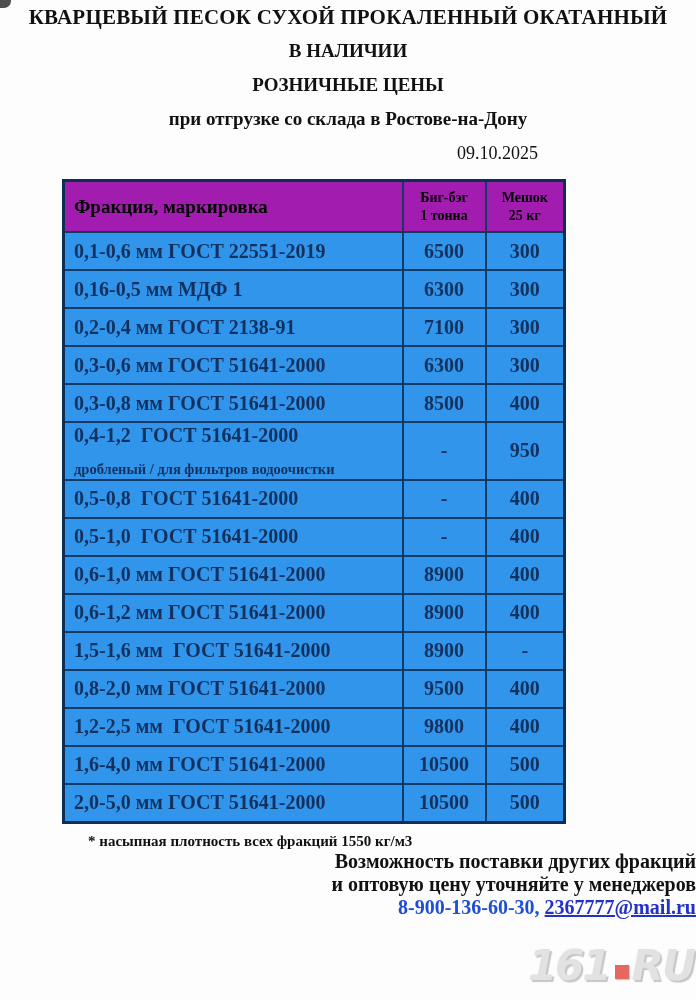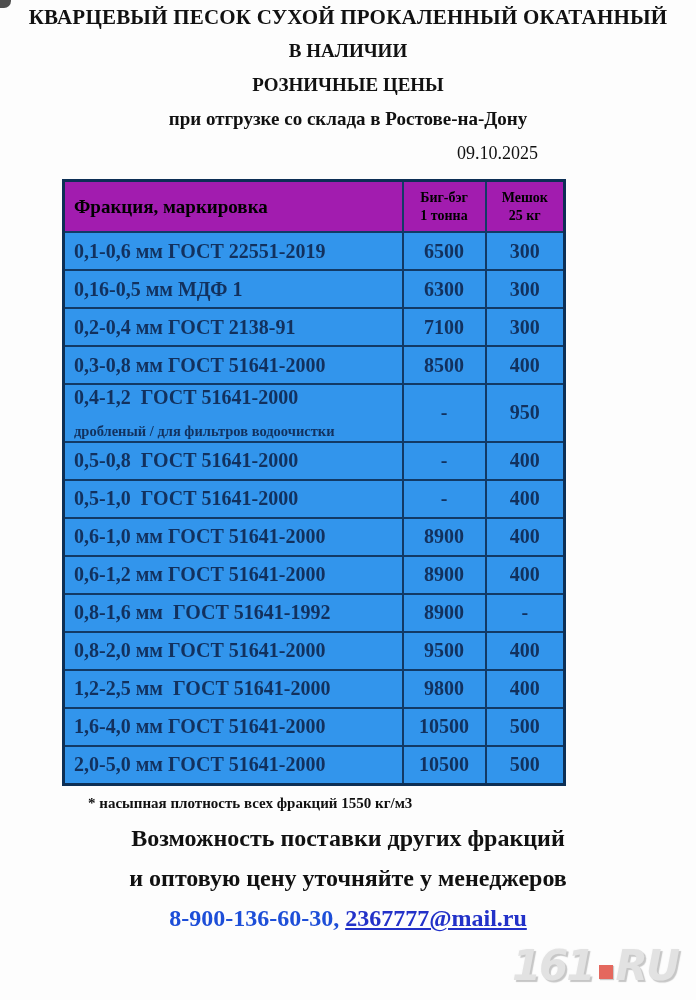--- a/index.html
+++ b/index.html
@@ -42,26 +42,26 @@
   th.frac-h { text-align:left; padding-left:9px; font-size:19px; }
   th.num-h { text-align:center; font-size:14px; line-height:1.25; }
 
   tbody td { background:#3295ec; color:#12315e; font-weight:bold; height:34px; vertical-align:middle; }
   td.frac { text-align:left; padding:1px 10px 1px 9px; font-size:20px; }
   .frac-main { white-space:pre; line-height:1.15; }
   .frac-note { font-size:14.5px; font-weight:bold; line-height:1.1; margin-top:15px; }
   td.num { text-align:center; font-size:20px; padding:0; }
 
   .footnote { margin:9px 0 0 88px; font-size:15px; font-weight:bold; }
-  .fline { text-align:center; font-weight:bold; font-size:24px; margin-top:13px; white-space:nowrap; }
+  .fline { text-align:right; font-weight:bold; font-size:20px; white-space:nowrap; }
   .contact-line a.email { color:#2231c8; text-decoration:underline; font-weight:bold; }
   .contact-line .phone { color:#1d4ed8; }
 
   .watermark {
-    position:absolute; right:18px; bottom:13px;
+    position:absolute; right:2px; bottom:13px;
     font-family:"DejaVu Sans", sans-serif;
     font-style:italic; font-weight:bold;
     font-size:42px; line-height:1;
     color:#e2e2e2;
     text-shadow:2px 2px 1px #c6c6c6, -1px -1px 0 #fbfbfb;
     letter-spacing:-2px;
     white-space:nowrap;
   }
   .watermark .dot {
     display:inline-block; width:14px; height:14px;
@@ -113,20 +113,27 @@
       </tr>
       <tr>
         <td class="frac">
           <div class="frac-main">0,2-0,4 мм ГОСТ 2138-91</div>
         </td>
         <td class="num">7100</td>
         <td class="num">300</td>
       </tr>
       <tr>
         <td class="frac">
+          <div class="frac-main">0,3-0,6 мм ГОСТ 51641-2000</div>
+        </td>
+        <td class="num">6300</td>
+        <td class="num">300</td>
+      </tr>
+      <tr>
+        <td class="frac">
           <div class="frac-main">0,3-0,8 мм ГОСТ 51641-2000</div>
         </td>
         <td class="num">8500</td>
         <td class="num">400</td>
       </tr>
       <tr>
         <td class="frac">
           <div class="frac-main">0,4-1,2  ГОСТ 51641-2000</div>
           <div class="frac-note">дробленый / для фильтров водоочистки</div>
         </td>
@@ -156,21 +163,21 @@
       </tr>
       <tr>
         <td class="frac">
           <div class="frac-main">0,6-1,2 мм ГОСТ 51641-2000</div>
         </td>
         <td class="num">8900</td>
         <td class="num">400</td>
       </tr>
       <tr>
         <td class="frac">
-          <div class="frac-main">0,8-1,6 мм  ГОСТ 51641-1992</div>
+          <div class="frac-main">1,5-1,6 мм  ГОСТ 51641-2000</div>
         </td>
         <td class="num">8900</td>
         <td class="num">-</td>
       </tr>
       <tr>
         <td class="frac">
           <div class="frac-main">0,8-2,0 мм ГОСТ 51641-2000</div>
         </td>
         <td class="num">9500</td>
         <td class="num">400</td>

